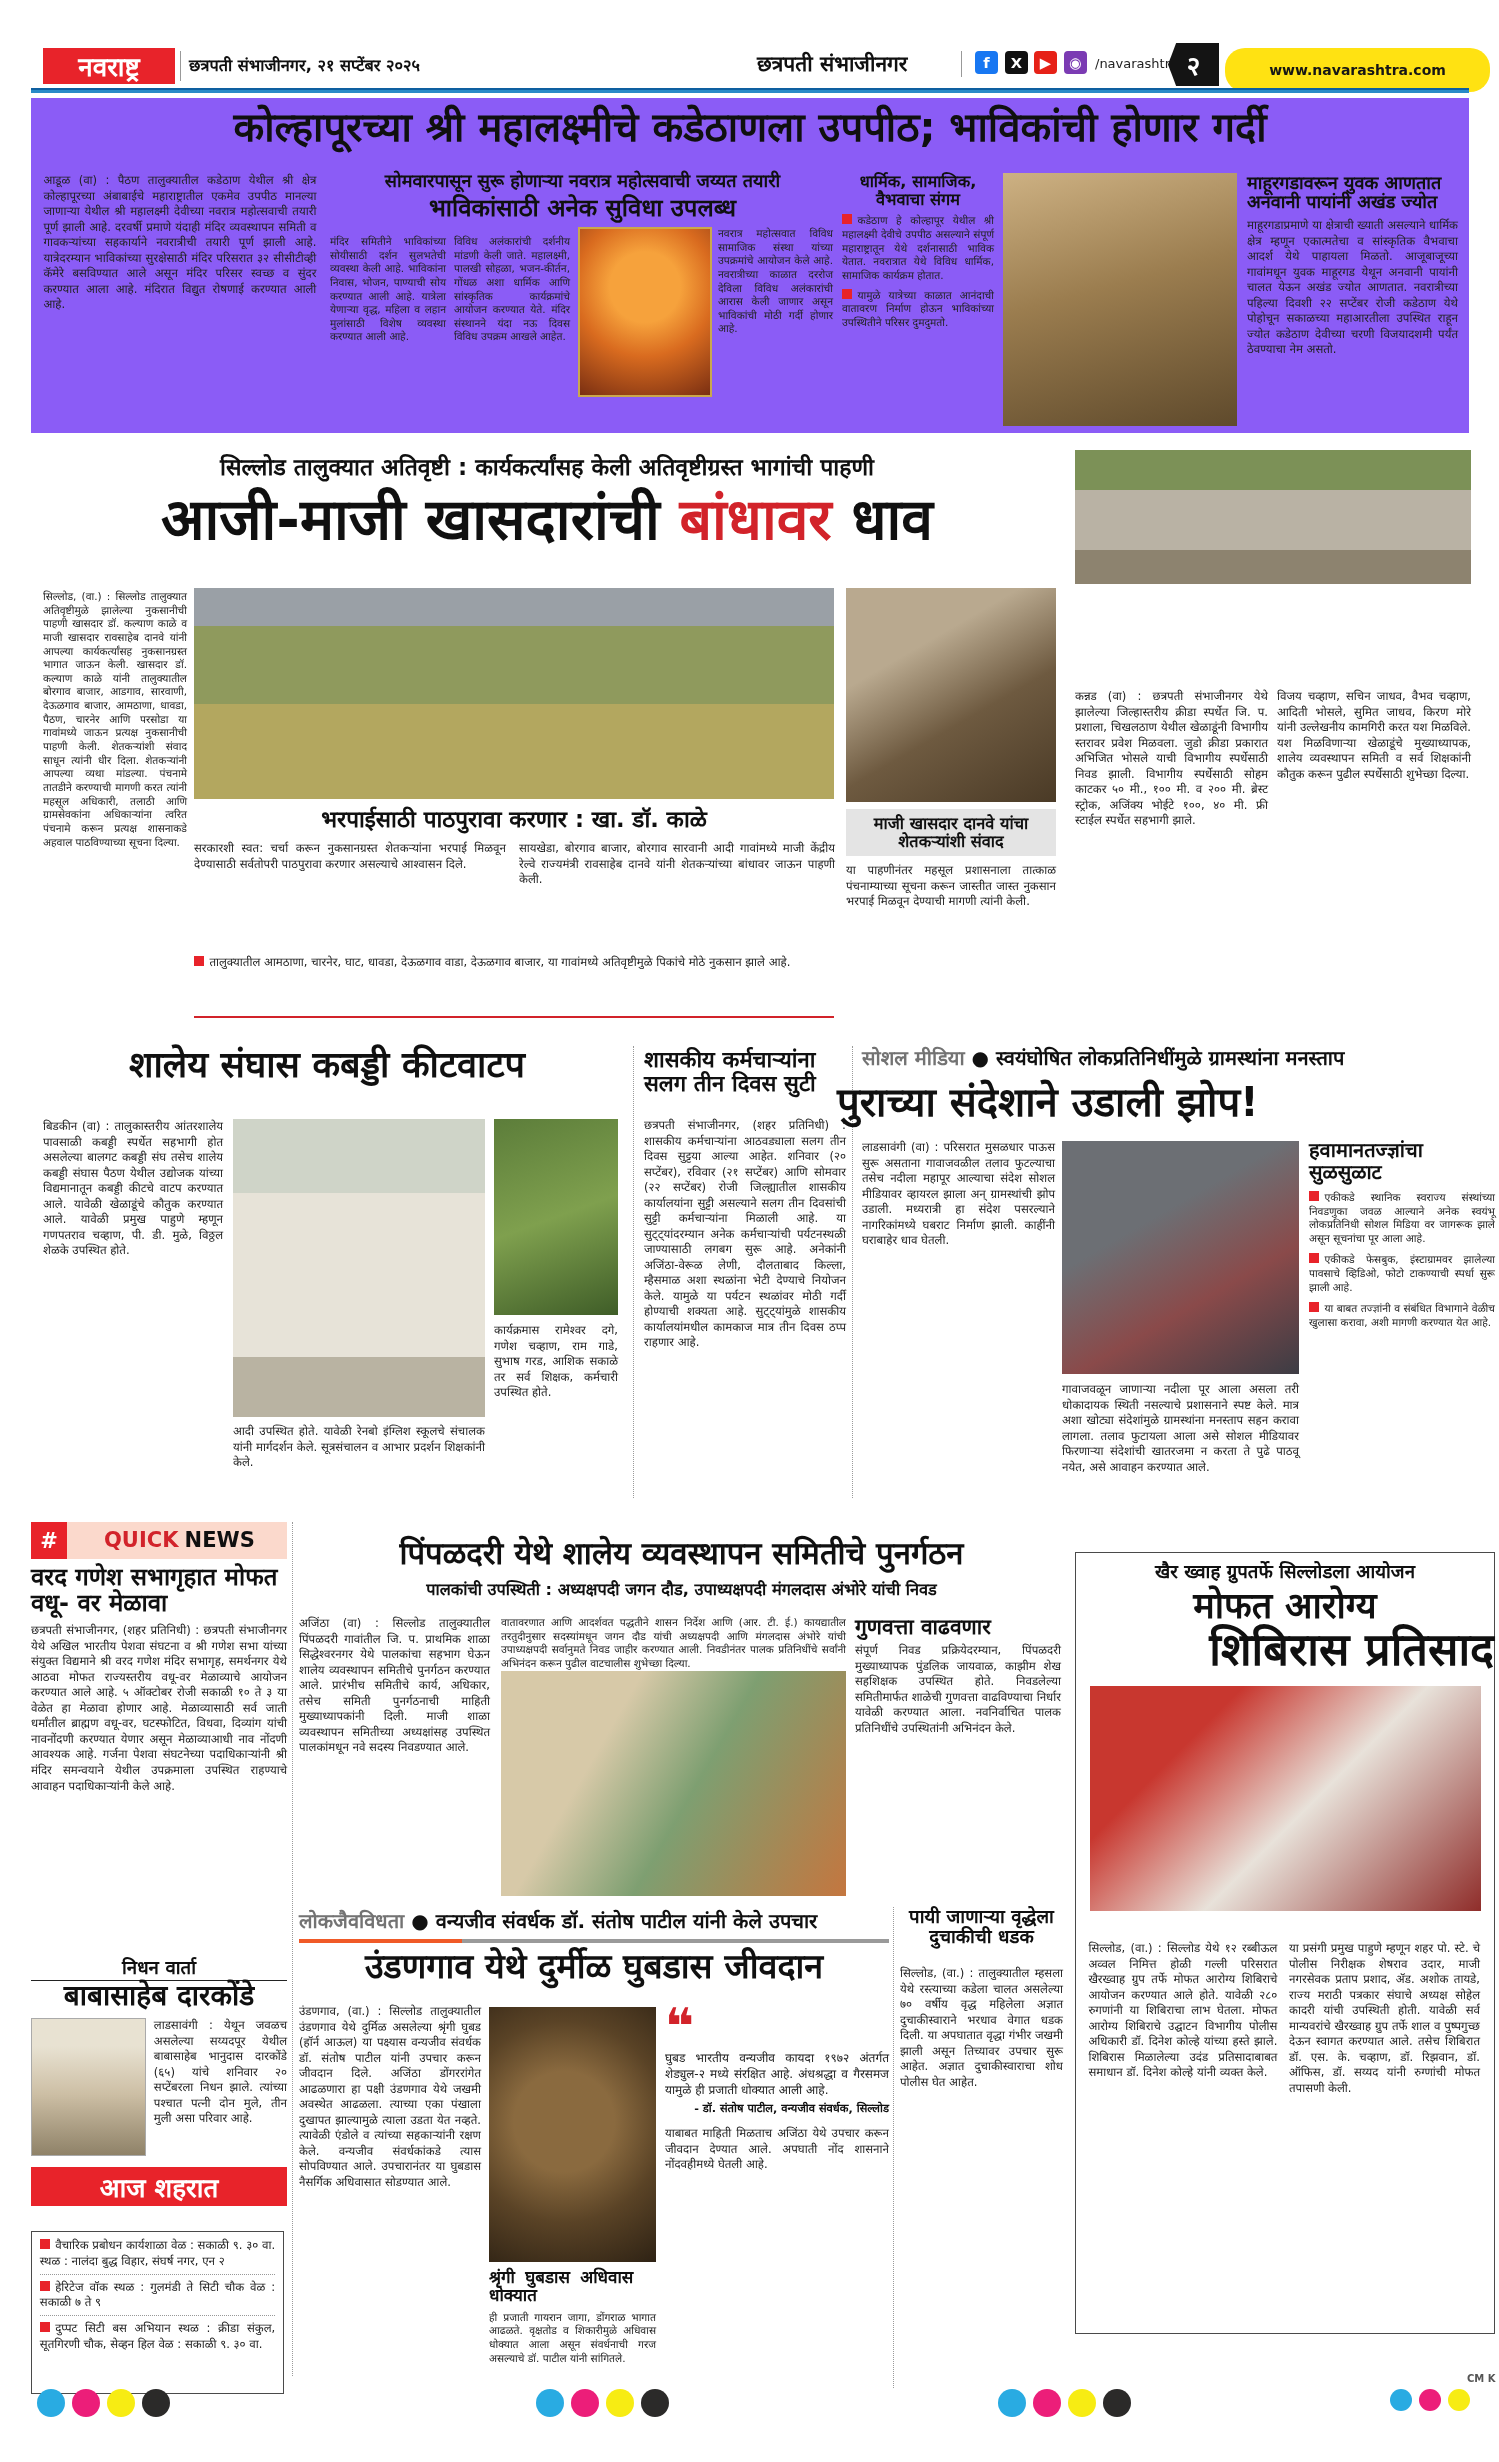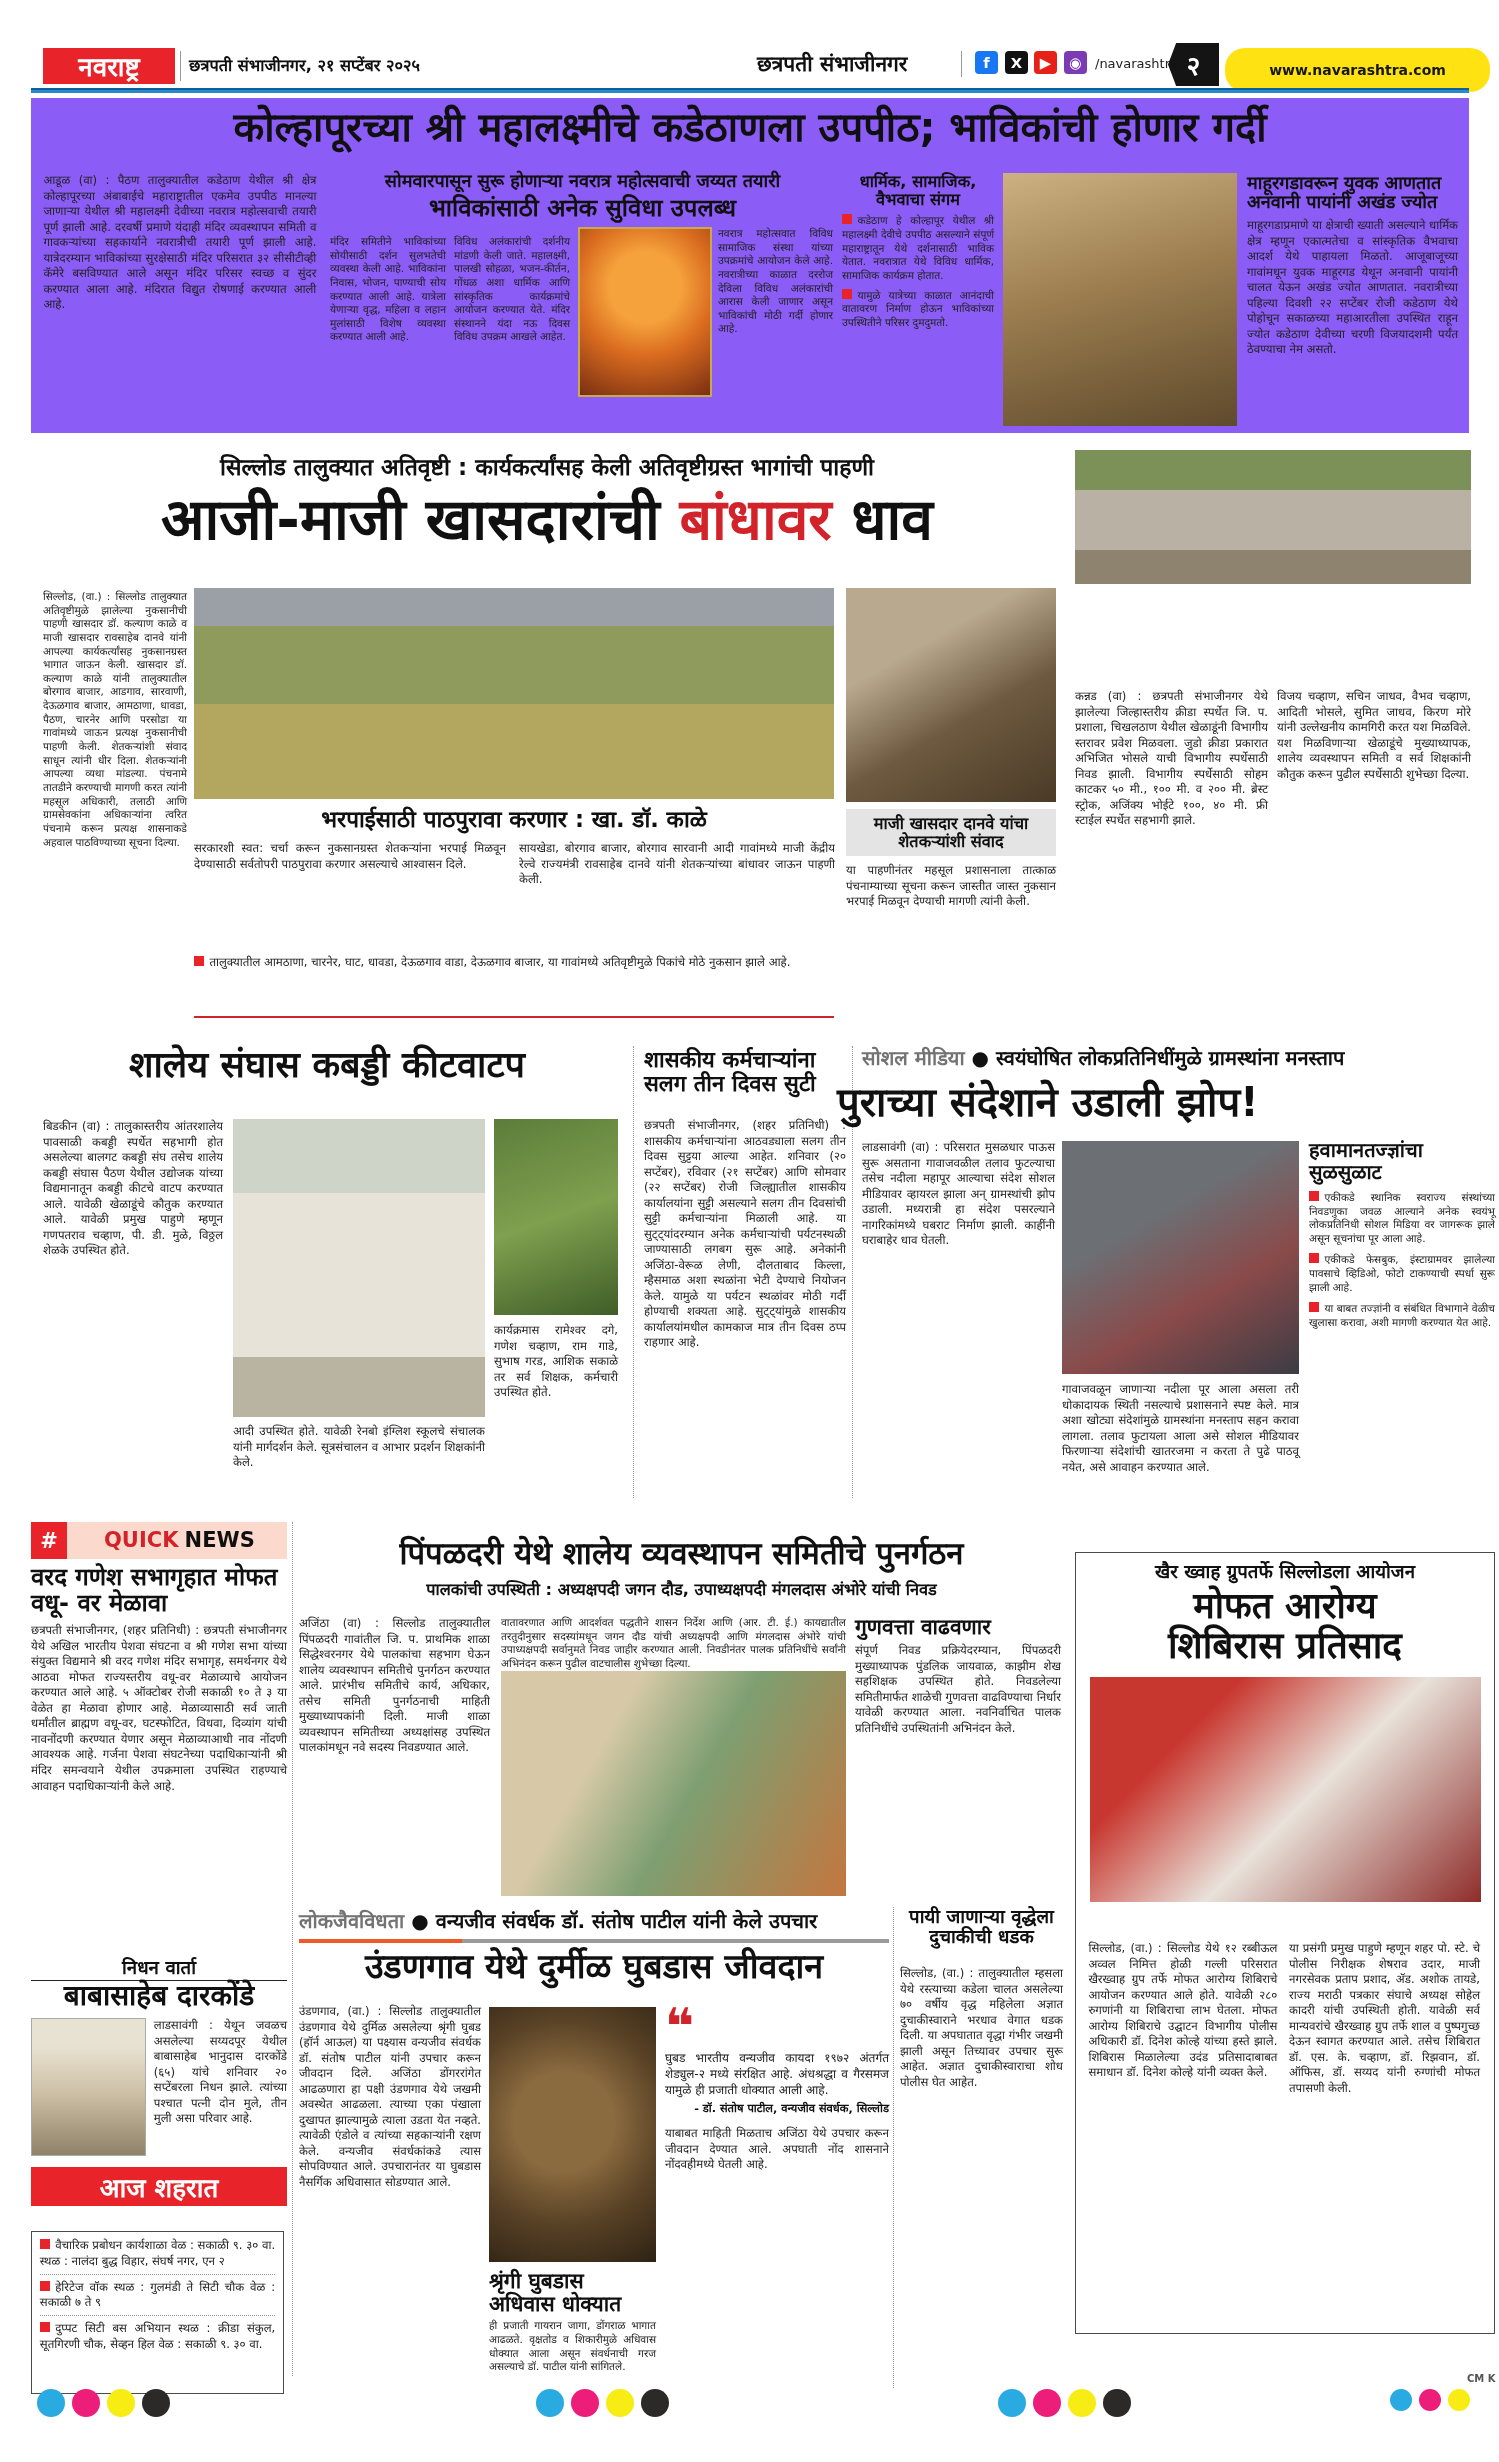--- a/index.html
+++ b/index.html
@@ -149,33 +149,33 @@
   <div class="abs small" style="left:501px;top:1616px;width:345px;height:48px;">वातावरणात आणि आदर्शवत पद्धतीने शासन निर्देश आणि (आर. टी. ई.) कायद्यातील तरतुदीनुसार सदस्यांमधून जगन दौड यांची अध्यक्षपदी आणि मंगलदास अंभोरे यांची उपाध्यक्षपदी सर्वानुमते निवड जाहीर करण्यात आली. निवडीनंतर पालक प्रतिनिधींचे सर्वांनी अभिनंदन करून पुढील वाटचालीस शुभेच्छा दिल्या.</div>
   <div class="abs ph-school" style="left:501px;top:1671px;width:345px;height:225px;"></div>
   <div class="abs" style="left:855px;top:1616px;width:206px;height:279px;">
     <div class="hd" style="font-size:21px;">गुणवत्ता वाढवणार</div>
     <div class="body" style="margin-top:4.7px;">संपूर्ण निवड प्रक्रियेदरम्यान, पिंपळदरी मुख्याध्यापक पुंडलिक जायवाळ, काझीम शेख सहशिक्षक उपस्थित होते. निवडलेल्या समितीमार्फत शाळेची गुणवत्ता वाढविण्याचा निर्धार यावेळी करण्यात आला. नवनिर्वाचित पालक प्रतिनिधींचे उपस्थितांनी अभिनंदन केले.</div>
   </div>
 
   <div class="abs box" style="left:1075px;top:1532px;width:418px;height:780px;">
     <div class="hd ctr" style="font-size:18.6px;margin-top:9.3px;">खैर ख्वाह ग्रुपतर्फे सिल्लोडला आयोजन</div>
     <div class="hd ctr" style="font-size:36px;margin-top:4.7px;">मोफत आरोग्य</div>
-    <div class="hd ctr" style="font-size:37px;">शिबिरास प्रतिसाद</div>
+    <div class="hd ctr" style="font-size:45px;text-align:right;">शिबिरास प्रतिसाद</div>
     <div class="ph-camp" style="margin:11px auto 0 auto;width:391px;height:225px;"></div>
     <div class="body" style="position:absolute;left:12.4px;top:388px;width:189px;height:373px;">सिल्लोड, (वा.) : सिल्लोड येथे १२ रब्बीऊल अव्वल निमित्त होळी गल्ली परिसरात खैरख्वाह ग्रुप तर्फे मोफत आरोग्य शिबिराचे आयोजन करण्यात आले होते. यावेळी २८० रुगणांनी या शिबिराचा लाभ घेतला. मोफत आरोग्य शिबिराचे उद्घाटन विभागीय पोलीस अधिकारी डॉ. दिनेश कोल्हे यांच्या हस्ते झाले. शिबिरास मिळालेल्या उदंड प्रतिसादाबाबत समाधान डॉ. दिनेश कोल्हे यांनी व्यक्त केले.</div>
     <div class="body" style="position:absolute;left:213px;top:388px;width:191px;height:373px;">या प्रसंगी प्रमुख पाहुणे म्हणून शहर पो. स्टे. चे पोलीस निरीक्षक शेषराव उदार, माजी नगरसेवक प्रताप प्रशाद, ॲड. अशोक तायडे, राज्य मराठी पत्रकार संघाचे अध्यक्ष सोहेल कादरी यांची उपस्थिती होती. यावेळी सर्व मान्यवरांचे खैरख्वाह ग्रुप तर्फे शाल व पुष्पगुच्छ देऊन स्वागत करण्यात आले. तसेच शिबिरात डॉ. एस. के. चव्हाण, डॉ. रिझवान, डॉ. ऑफिस, डॉ. सय्यद यांनी रुग्णांची मोफत तपासणी केली.</div>
   </div>
 
   <div class="abs hd" style="left:299px;top:1911px;width:590px;font-size:20px;"><span class="orange">लोकजैवविधता</span><span style="color:#111;"> ● </span><span>वन्यजीव संवर्धक डॉ. संतोष पाटील यांनी केले उपचार</span></div>
   <div class="abs" style="left:299px;top:1939px;width:590px;height:3.9px;background:linear-gradient(90deg,#f05a28 0 163px,#9a9a9a 163px 100%);"></div>
   <div class="abs hd ctr" style="left:299px;top:1948px;width:590px;font-size:34px;">उंडणगाव येथे दुर्मीळ घुबडास जीवदान</div>
   <div class="abs body" style="left:299px;top:2004px;width:182px;height:388px;">उंडणगाव, (वा.) : सिल्लोड तालुक्यातील उंडणगाव येथे दुर्मिळ असलेल्या श्रृंगी घुबड (हॉर्न आऊल) या पक्ष्यास वन्यजीव संवर्धक डॉ. संतोष पाटील यांनी उपचार करून जीवदान दिले. अजिंठा डोंगररांगेत आढळणारा हा पक्षी उंडणगाव येथे जखमी अवस्थेत आढळला. त्याच्या एका पंखाला दुखापत झाल्यामुळे त्याला उडता येत नव्हते. त्यावेळी एंडोले व त्यांच्या सहकाऱ्यांनी रक्षण केले. वन्यजीव संवर्धकांकडे त्यास सोपविण्यात आले. उपचारानंतर या घुबडास नैसर्गिक अधिवासात सोडण्यात आले.</div>
   <div class="abs ph-owl" style="left:489px;top:2007px;width:167px;height:255px;"></div>
   <div class="abs" style="left:489px;top:2270px;width:167px;height:124px;">
-    <div class="hd" style="font-size:21px;">श्रृंगी घुबडास अधिवास धोक्यात</div>
+    <div class="hd" style="font-size:17px;font-family:Liberation Mono, monospace;">श्रृंगी घुबडास अधिवास धोक्यात</div>
     <div class="small" style="margin-top:3.9px;">ही प्रजाती गायरान जागा, डोंगराळ भागात आढळते. वृक्षतोड व शिकारीमुळे अधिवास धोक्यात आला असून संवर्धनाची गरज असल्याचे डॉ. पाटील यांनी सांगितले.</div>
   </div>
   <div class="abs" style="left:665px;top:2007px;width:224px;height:385px;">
     <span class="quotemark">❝</span>
     <div class="body" style="margin-top:3.1px;font-size:12px;">घुबड भारतीय वन्यजीव कायदा १९७२ अंतर्गत शेड्युल-२ मध्ये संरक्षित आहे. अंधश्रद्धा व गैरसमज यामुळे ही प्रजाती धोक्यात आली आहे.</div>
     <div class="hd" style="font-size:11.3px;text-align:right;margin-top:4.7px;">- डॉ. संतोष पाटील, वन्यजीव संवर्धक, सिल्लोड</div>
     <div class="body" style="margin-top:11px;">याबाबत माहिती मिळताच अजिंठा येथे उपचार करून जीवदान देण्यात आले. अपघाती नोंद शासनाने नोंदवहीमध्ये घेतली आहे.</div>
   </div>
 
   <div class="abs vdot" style="left:893px;top:1907px;height:481px;"></div>

